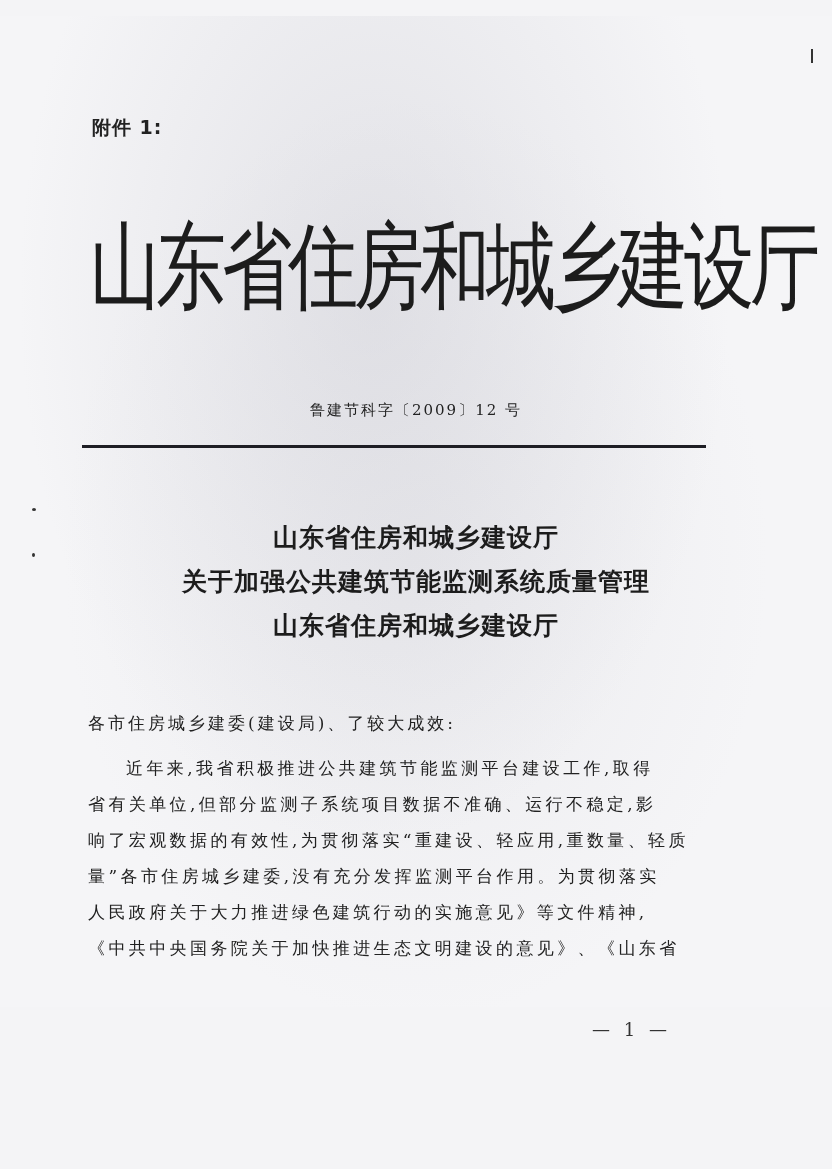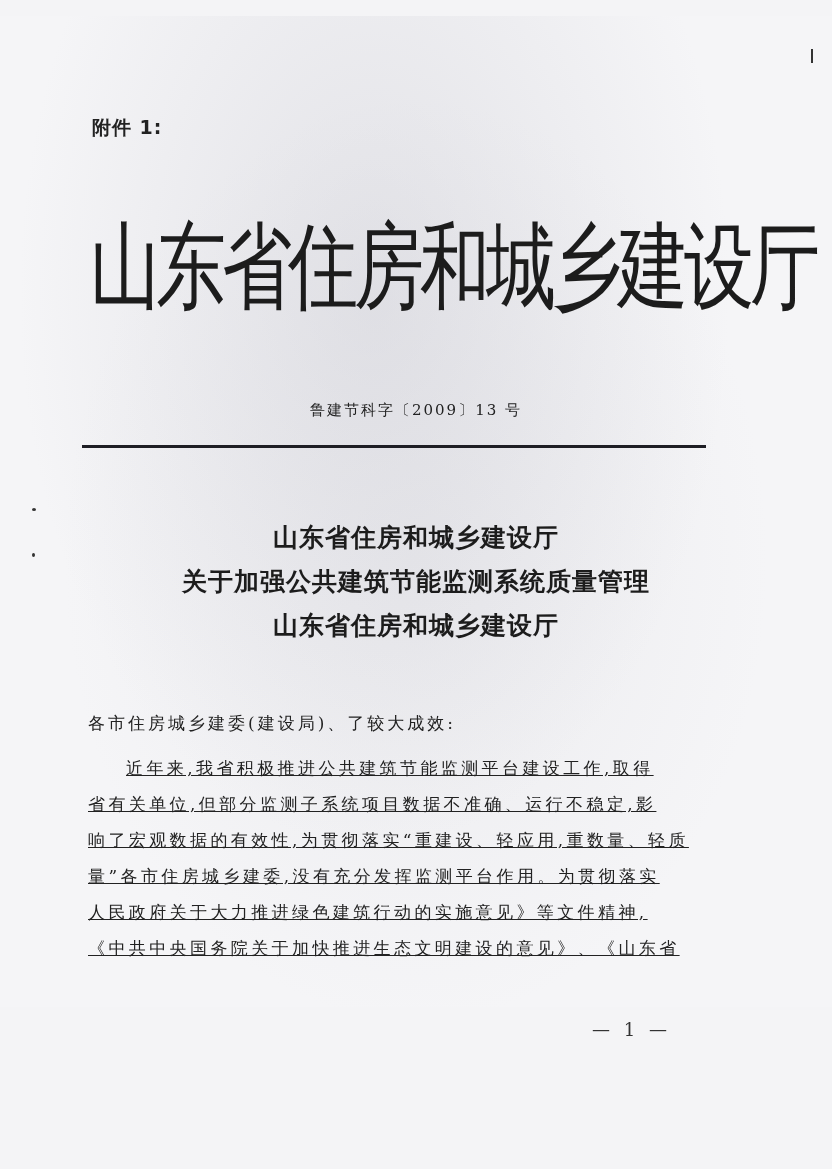--- a/index.html
+++ b/index.html
@@ -94,21 +94,20 @@
     .body-text {
       position: absolute;
       left: 88px;
       top: 734px;
       width: 610px;
       font-size: 17px;
       line-height: 36px;
       letter-spacing: 3.4px;
       color: #222;
       text-align: justify;
-      text-decoration: underline;
     }
     .body-line {
       display: block;
       white-space: nowrap;
     }
     .body-line.indent { padding-left: 38px; }
     .page-number {
       position: absolute;
       left: 592px;
       top: 1003px;
@@ -137,21 +136,21 @@
 
   <div class="edge-mark"></div>
   <div class="speck" style="left:32px;top:492px;width:4px;height:3px;"></div>
   <div class="speck" style="left:32px;top:537px;width:3px;height:4px;"></div>
 
   <div class="attachment-label">附件 1:</div>
 
   <div class="agency-header">山东省住房和城乡建设厅</div>
 
   <div class="doc-number">
-    <span style="padding-left:0">鲁建节科字</span><span style="padding-left:0">〔2009〕</span><span style="padding-left:0">13 号</span>
+    <span style="padding-left:0">鲁建节科字</span><span style="padding-left:0">〔2009〕</span><span style="padding-left:0">12 号</span>
   </div>
 
   <div class="rule"></div>
 
   <div class="title-block">
     <span class="title-line">山东省住房和城乡建设厅</span>
     <span class="title-line">关于加强公共建筑节能监测系统质量管理</span>
     <span class="title-line">山东省住房和城乡建设厅</span>
   </div>
 

